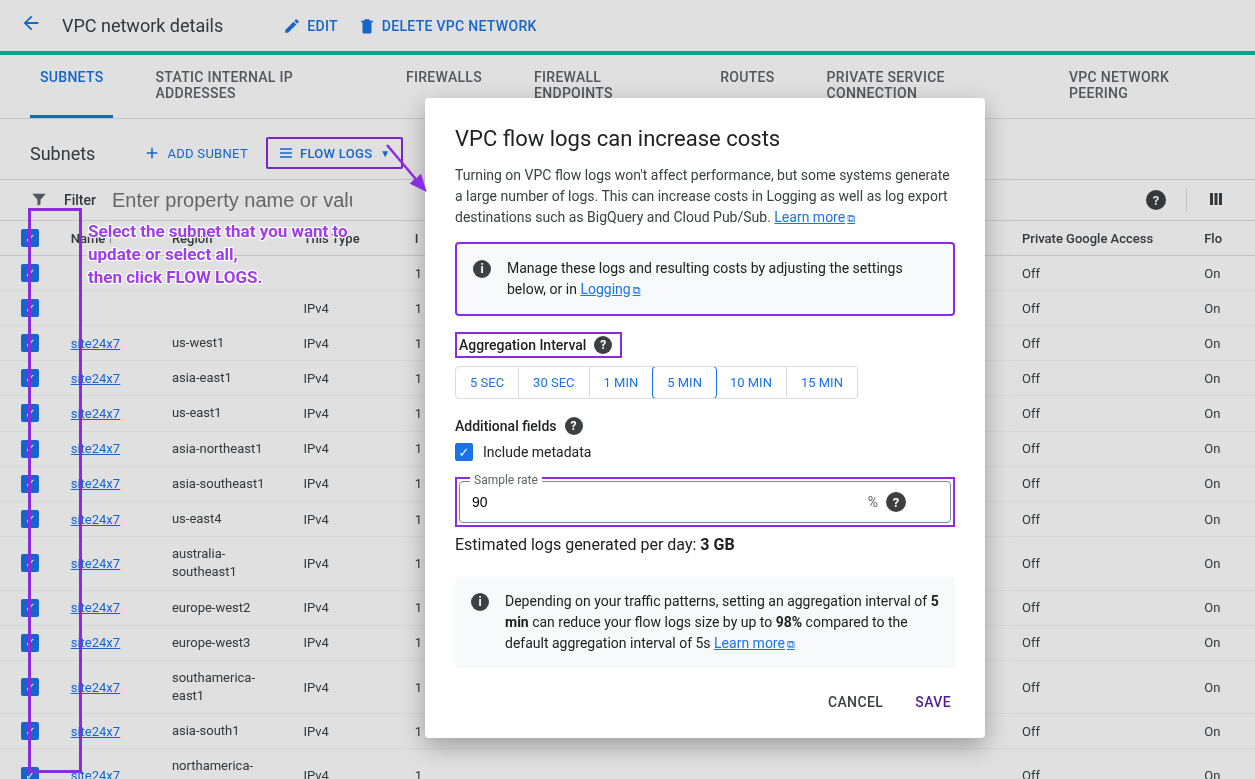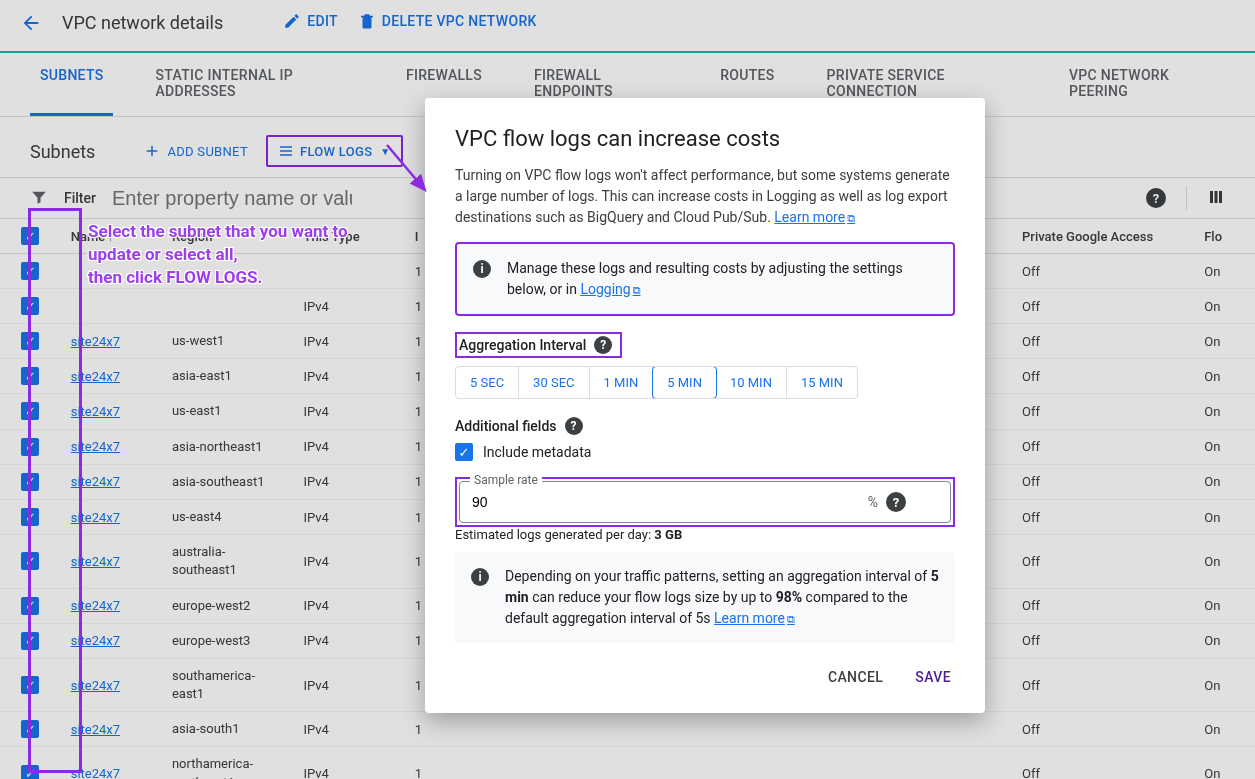--- a/index.html
+++ b/index.html
@@ -1,18 +1,18 @@
 <!DOCTYPE html>
 <html><head>
 <meta charset="utf-8">
 <style>
 * { box-sizing: border-box; margin: 0; padding: 0; }
 body { font-family: Roboto, "Helvetica Neue", Arial, sans-serif; font-size: 14px; color: #202124; background: #fff; width: 1255px; height: 779px; overflow: hidden; position: relative; }
 .page { width: 1255px; height: 779px; position: relative; }
-.header { display: flex; align-items: flex-start; padding: 12px 20px; border-bottom: 2px solid #14b8a6; gap: 20px; }
+.header { display: flex; align-items: center; padding: 12px 20px; border-bottom: 4px solid #14b8a6; gap: 20px; }
 .back-arrow { color: #1a73e8; font-size: 22px; cursor: pointer; }
 .page-title { font-size: 18px; font-weight: 400; color: #3c4043; }
 .header-btn { display: flex; align-items: center; gap: 6px; color: #1a73e8; font-size: 14px; font-weight: 500; cursor: pointer; letter-spacing: 0.3px; }
 .header-btn svg { width: 18px; height: 18px; fill: #1a73e8; }
 .tabs { display: flex; gap: 32px; padding: 0 30px; border-bottom: 1px solid #e0e0e0; }
 .tab { padding: 14px 10px; font-size: 14px; font-weight: 500; color: #5f6368; cursor: pointer; border-bottom: 3px solid transparent; letter-spacing: 0.3px; }
 .tab.active { color: #1a73e8; border-bottom-color: #1a73e8; }
 .section-head { display: flex; align-items: center; padding: 18px 30px 10px; gap: 18px; }
 .section-title { font-size: 18px; font-weight: 400; color: #3c4043; margin-right: 30px; }
 .add-subnet-btn { display: flex; align-items: center; gap: 6px; color: #1a73e8; font-weight: 400; font-size: 13px; cursor: pointer; letter-spacing: 0.3px; }
@@ -61,26 +61,26 @@
 .info-box { display: flex; gap: 16px; background: #f8f9fa; padding: 14px 16px; border-radius: 4px; border: 2px solid #8a2be2; font-size: 14px; line-height: 1.5; margin-bottom: 16px; }
 .info-icon { width: 18px; height: 18px; border-radius: 50%; background: #3c4043; color: #fff; display: flex; align-items: center; justify-content: center; font-size: 12px; font-weight: 700; flex-shrink: 0; margin-top: 2px; }
 .field-label { display: flex; align-items: center; gap: 8px; font-size: 14px; font-weight: 500; margin-bottom: 8px; }
 .field-label .help-circle { width: 18px; height: 18px; font-size: 12px; }
 .agi-wrap { border: 2px solid #8a2be2; display: inline-flex; align-items: center; padding: 2px 8px 2px 2px; margin-bottom: 8px; }
 .seg-group { display: flex; border: 1px solid #dadce0; border-radius: 4px; overflow: hidden; margin-bottom: 18px; width: fit-content; }
 .seg { padding: 8px 14px; font-size: 13px; color: #1a73e8; cursor: pointer; border-right: 1px solid #dadce0; }
 .seg:last-child { border-right: none; }
 .seg.active { border: 1px solid #1a73e8; border-radius: 4px; margin: -1px; position: relative; z-index: 1; background: #fff; }
 .check-row { display: flex; align-items: center; gap: 10px; margin-bottom: 16px; font-size: 14px; }
-.input-wrap { border: 2px solid #8a2be2; padding: 2px; margin-bottom: 0; }
+.input-wrap { border: 2px solid #8a2be2; padding: 2px; margin-bottom: 8px; }
 .text-field { position: relative; border: 1px solid #80868b; border-radius: 4px; padding: 10px 44px 10px 12px; display: flex; align-items: center; }
 .text-field legend { position: absolute; top: -9px; left: 10px; background: #fff; padding: 0 4px; font-size: 12px; color: #5f6368; }
 .text-field input { border: none; outline: none; font-size: 14px; flex: 1; }
 .text-field .pct { color: #5f6368; margin-right: 8px; }
-.est { font-size: 13px; margin-bottom: 10px; }
+.est { font-size: 16px; margin-bottom: 23px; }
 .info-box2 { display: flex; gap: 16px; background: #f8f9fa; padding: 14px 16px; border-radius: 4px; font-size: 14px; line-height: 1.5; margin-bottom: 20px; }
 .dlg-actions { display: flex; justify-content: flex-end; gap: 24px; }
 .dlg-btn { font-size: 14px; font-weight: 500; cursor: pointer; padding: 6px 4px; letter-spacing: 0.4px; }
 .dlg-btn.cancel { color: #3c4043; }
 .dlg-btn.save { color: #4c1d95; }
 
 .cols-icon svg { width: 18px; height: 18px; fill: #3c4043; }
 </style>
 </head>
 <body>

